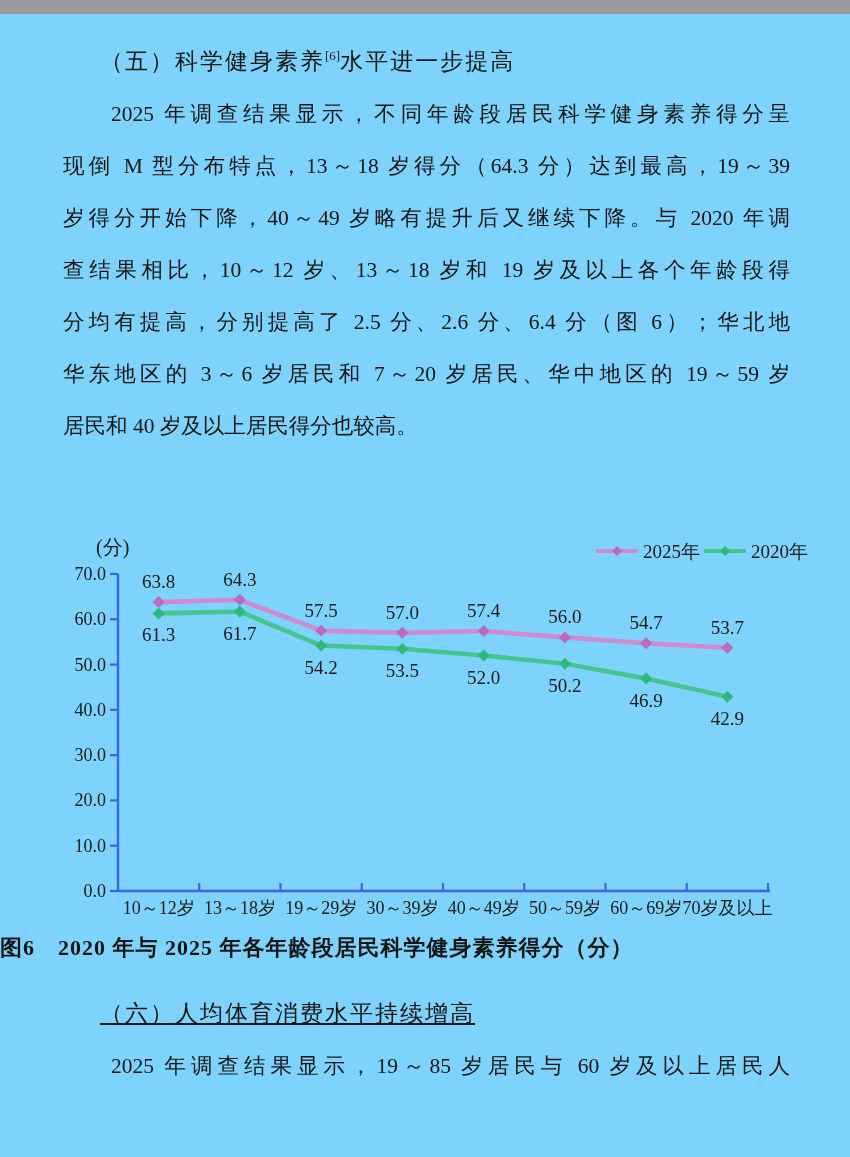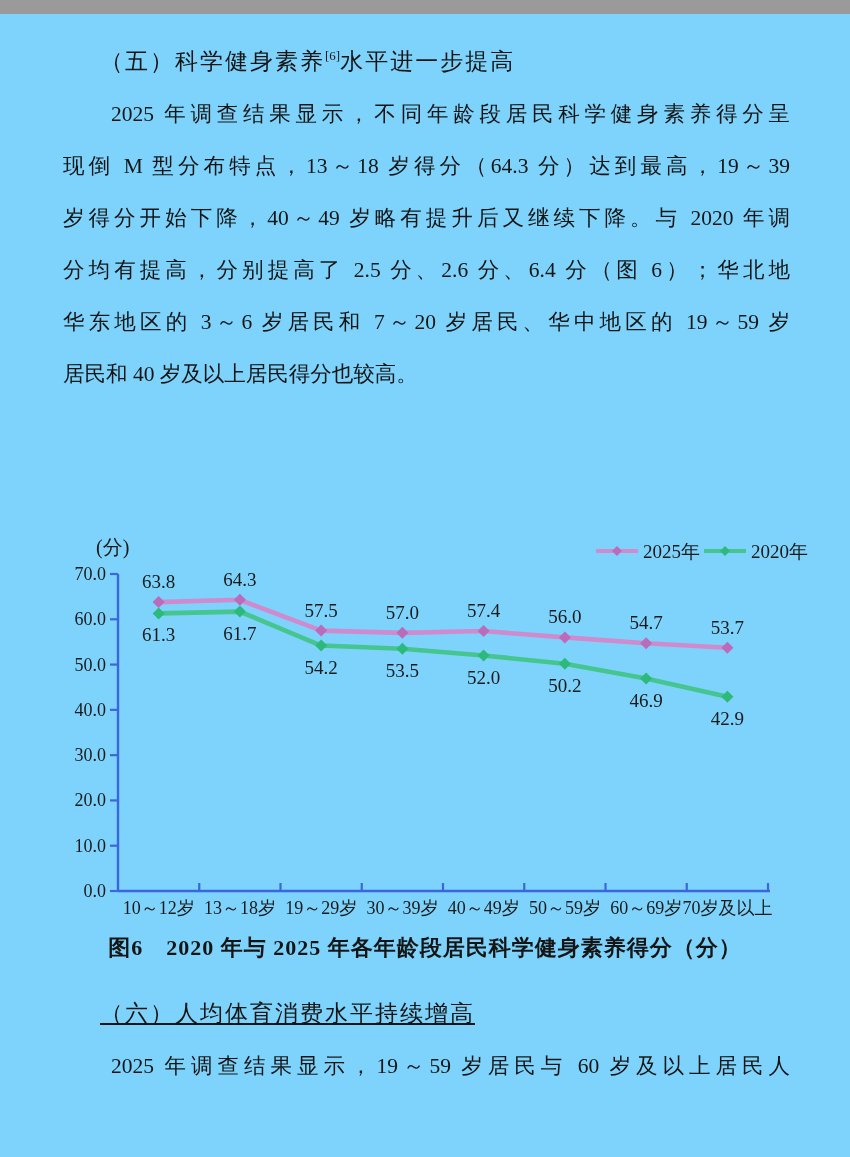--- a/index.html
+++ b/index.html
@@ -24,39 +24,40 @@
   .bodyline{
     font-size:21.5px;line-height:52px;height:52px;
     text-align:justify;text-align-last:justify;
     overflow:hidden;
   }
   .bodyline.lastline{text-align-last:left;}
   .bodyline.indent{text-indent:48px;}
   sup.fnote{font-size:13px;vertical-align:9px;letter-spacing:0;}
   .figure-caption{
     position:absolute;top:916px;left:0;width:850px;
-    text-align:center;font-weight:bold;font-size:22px;line-height:36px;
+    text-align:left;font-weight:bold;font-size:22px;line-height:36px;
     letter-spacing:1px;
   }
   svg.chart{position:absolute;top:498px;left:0;}
   svg.chart text{font-family:"Liberation Serif","DejaVu Serif",serif;}
 </style>
 </head>
 <body>
 
 <div class="page">
 
   <div class="heading" style="top:22px;">
     <span>（五）科学健身素养</span><sup class="fnote">[6]</sup><span>水平进一步提高</span>
   </div>
 
   <div class="para" style="top:74px;">
     <div class="bodyline indent">2025 年调查结果显示，不同年龄段居民科学健身素养得分呈</div>
     <div class="bodyline">现倒 M 型分布特点，13～18 岁得分（64.3 分）达到最高，19～39</div>
     <div class="bodyline">岁得分开始下降，40～49 岁略有提升后又继续下降。与 2020 年调</div>
+    <div class="bodyline">查结果相比，10～12 岁、13～18 岁和 19 岁及以上各个年龄段得</div>
     <div class="bodyline">分均有提高，分别提高了 2.5 分、2.6 分、6.4 分（图 6）；华北地</div>
     <div class="bodyline">华东地区的 3～6 岁居民和 7～20 岁居民、华中地区的 19～59 岁</div>
     <div class="bodyline lastline">居民和 40 岁及以上居民得分也较高。</div>
   </div>
 
   <svg class="chart" width="850" height="415" viewBox="0 0 850 415">
       <text x="96" y="42" font-size="20" fill="#1a1a1a">(分)</text>
       <line x1="118" y1="62" x2="118" y2="379" stroke="#3b66dc" stroke-width="2.4"></line>
       <line x1="118" y1="379" x2="770" y2="379" stroke="#3b66dc" stroke-width="2.4"></line>
       <line x1="110" y1="379" x2="118" y2="379" stroke="#3b66dc" stroke-width="2.2"></line>
@@ -131,16 +132,16 @@
       <line x1="704" y1="39" x2="746" y2="39" stroke="#46c58e" stroke-width="4"></line>
       <path d="M 720 39 L 725 34 L 730 39 L 725 44 Z" fill="#2eb97c"></path>
       <text x="751" y="46" font-size="19" fill="#1a1a1a">2020年</text>
     </svg>
 
   <div class="figure-caption">图6　2020 年与 2025 年各年龄段居民科学健身素养得分（分）</div>
 
   <div class="heading" style="top:980px;text-decoration:underline;">（六）人均体育消费水平持续增高</div>
 
   <div class="para" style="top:1026px;">
-    <div class="bodyline indent">2025 年调查结果显示，19～59 岁居民与 60 岁及以上居民人</div>
+    <div class="bodyline indent">2025 年调查结果显示，19～85 岁居民与 60 岁及以上居民人</div>
   </div>
 
 </div>
 
 </body></html>

